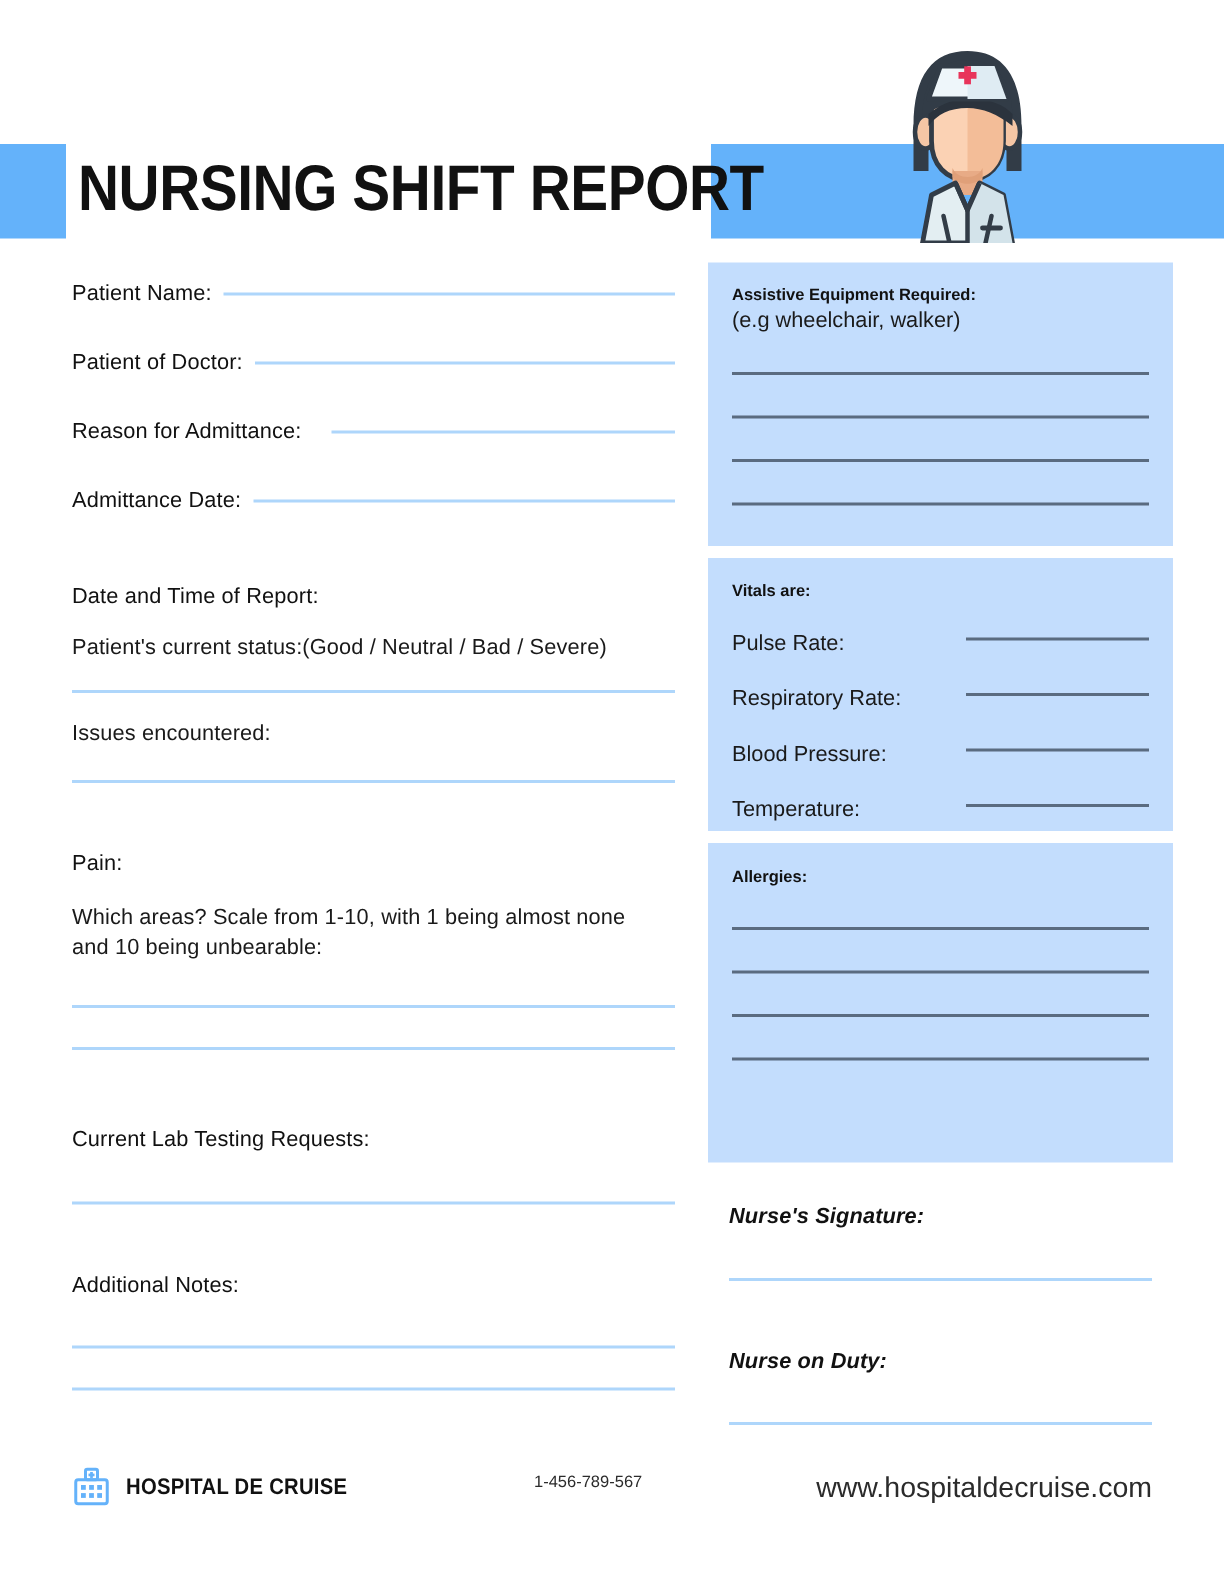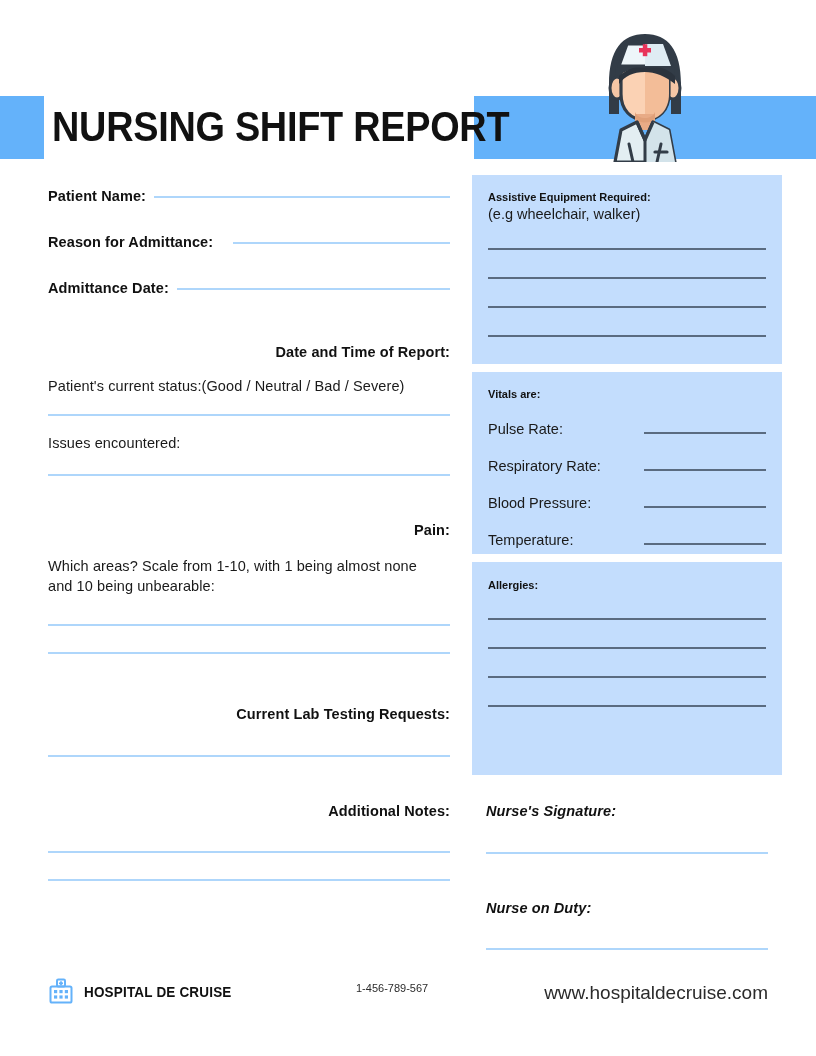--- a/index.html
+++ b/index.html
@@ -79,24 +79,23 @@
     width: 310px;
   }
 
   .field-row {
     display: flex;
     align-items: baseline;
     white-space: nowrap;
   }
   .label-bold {
     font-size: 14.5px;
-    font-weight: bold;
+    font-weight: normal;
     color: #111111;
     letter-spacing: 0.1px;
-    text-align: right;
   }
   .label-reg {
     font-size: 14.5px;
     font-weight: normal;
     color: #1a1a1a;
     letter-spacing: 0.1px;
   }
   .label-bold-italic {
     font-size: 14.5px;
     font-weight: bold;
@@ -134,21 +133,21 @@
     font-weight: normal;
     color: #1a1a1a;
   }
   .dark-rule {
     height: 2px;
     background: #5a6b80;
     width: 100%;
   }
   .vital-row {
     display: flex;
-    align-items: flex-end;
+    align-items: center;
   }
   .vital-name {
     font-size: 14.5px;
     color: #1a1a1a;
     width: 156px;
     flex: 0 0 156px;
   }
   .vital-rule {
     flex: 1 1 auto;
     height: 2px;
@@ -250,20 +249,24 @@
   </div>
 </div>
 
 <div class="col-left">
 
   <div class="field-row" style="margin-top:13px;">
     <span class="label-bold">Patient Name:</span>
     <span class="rule-inline"></span>
   </div>
 
+  <div class="field-row" style="margin-top:30px;">
+    <span class="label-bold">Patient of Doctor:</span>
+    <span class="rule-inline"></span>
+  </div>
 
   <div class="field-row" style="margin-top:30px;gap:12px;">
     <span class="label-bold">Reason for Admittance:</span>
     <span class="rule-inline"></span>
   </div>
 
   <div class="field-row" style="margin-top:30px;">
     <span class="label-bold">Admittance Date:</span>
     <span class="rule-inline"></span>
   </div>

